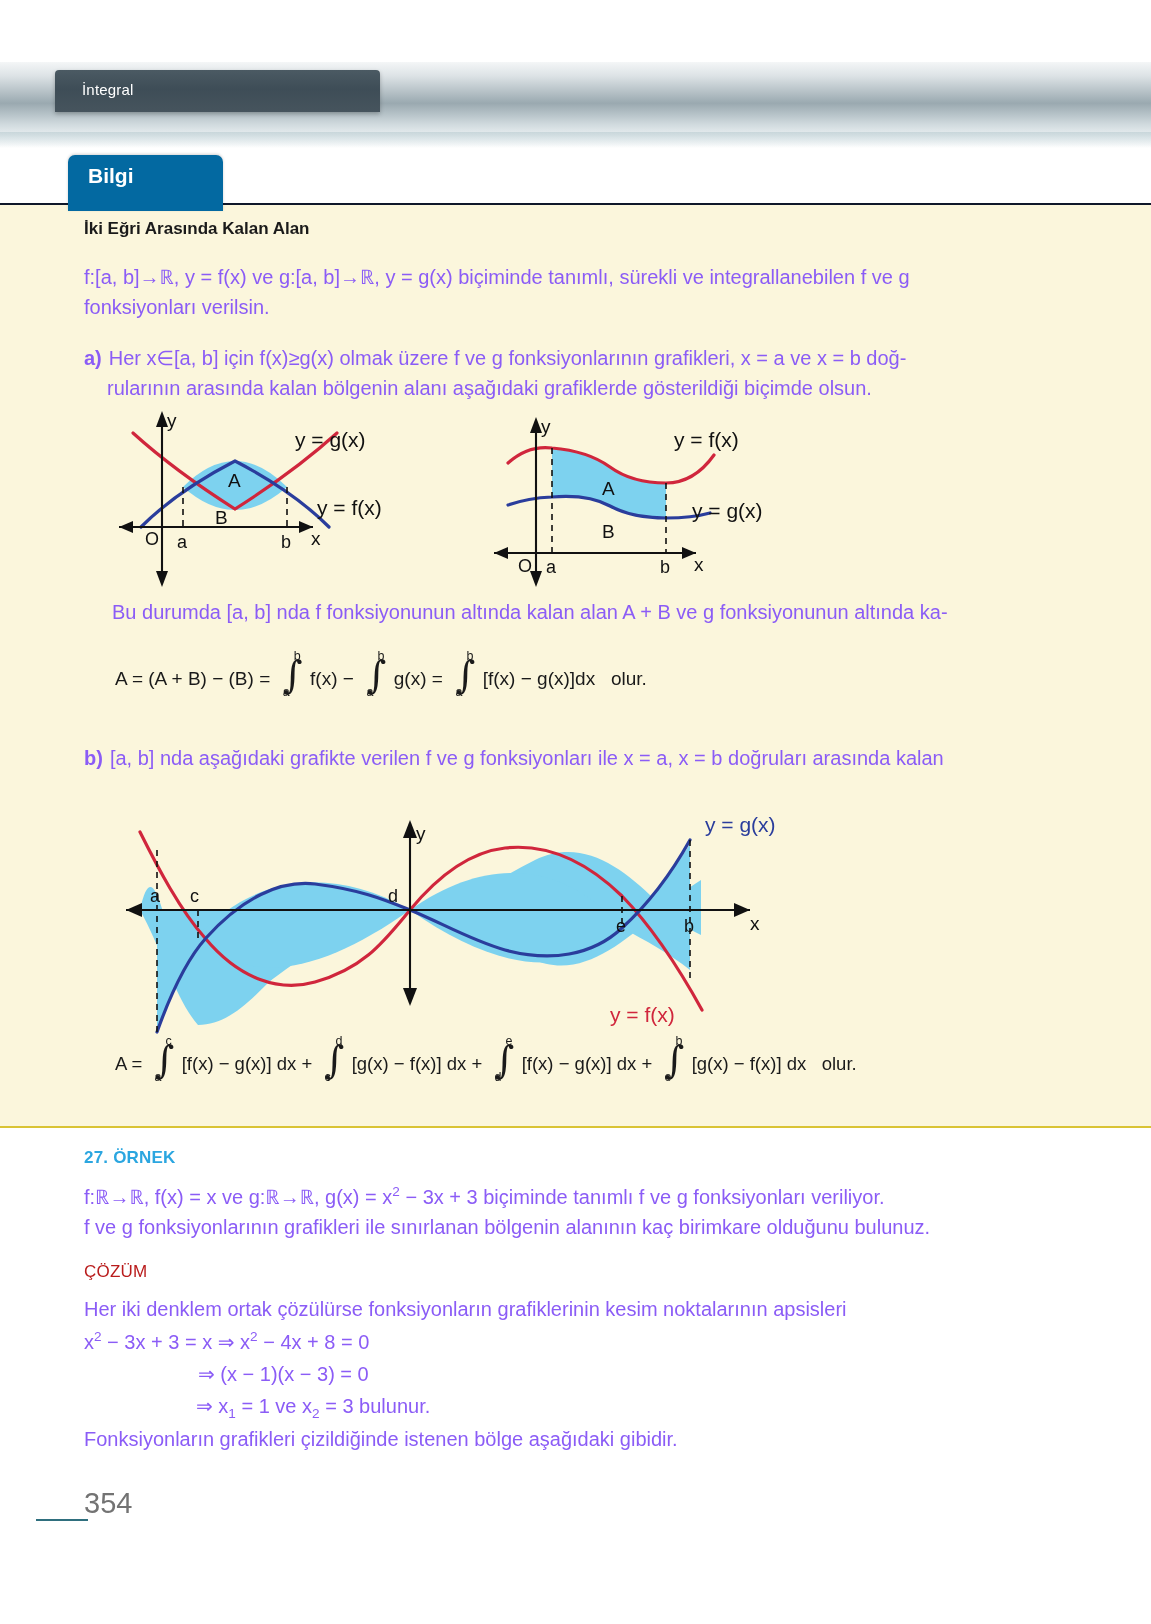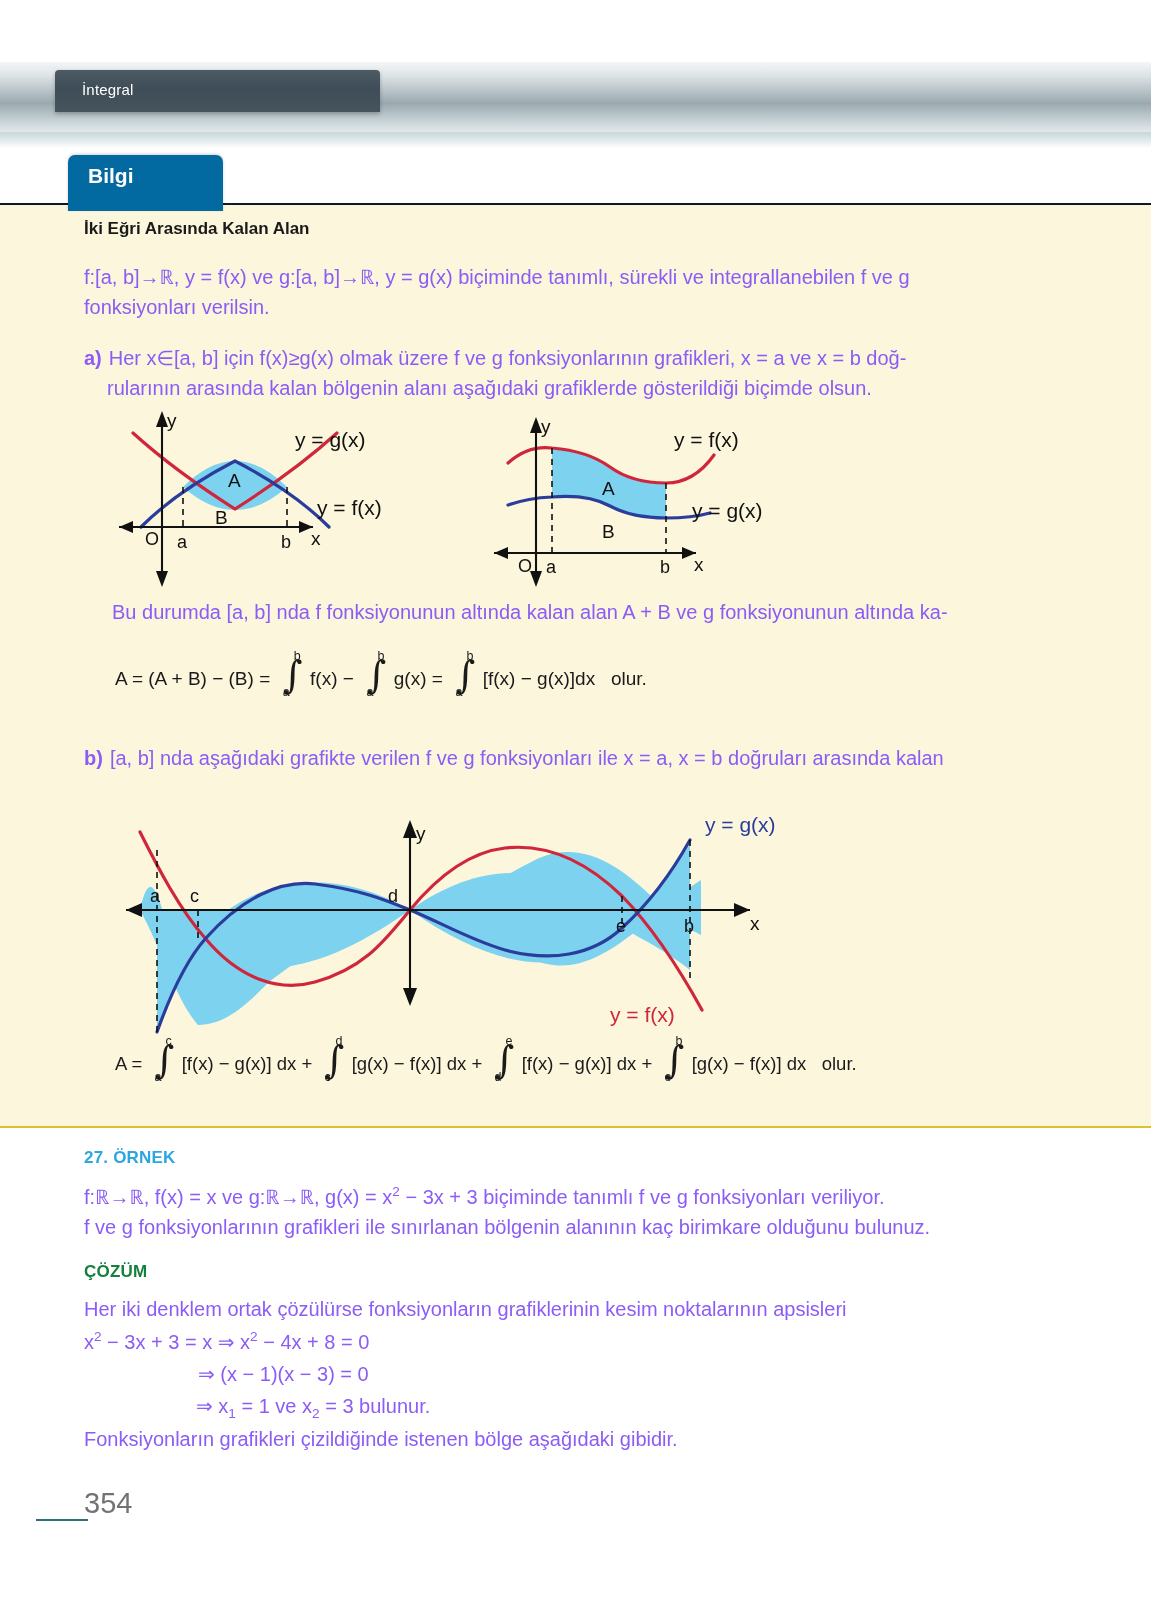--- a/index.html
+++ b/index.html
@@ -93,21 +93,21 @@
   .intg .hi{ position:absolute; left:13px; top:-20px; font-size:12.5px; }
   .intg .lo{ position:absolute; left:2px;  top:16px;  font-size:12.5px; }
 
   
   .ornek-title{
     position:absolute; left:84px; top:1148px;
     font-size:17px; font-weight:bold; color:#2ba6e0; letter-spacing:.2px;
   }
   .cozum-title{
     position:absolute; left:84px; top:1262px;
-    font-size:17px; font-weight:bold; color:#15803d; letter-spacing:.2px;
+    font-size:17px; font-weight:normal; color:#b91c1c; letter-spacing:.2px;
   }
   sup.sm{ font-size:.68em; vertical-align:super; }
   sub.sm{ font-size:.68em; vertical-align:sub; }
 
   
   .page-rule{
     position:absolute; left:36px; top:1519px; width:52px; height:2px; background:#2f6f7e;
   }
   .page-num{
     position:absolute; left:84px; top:1487px;

